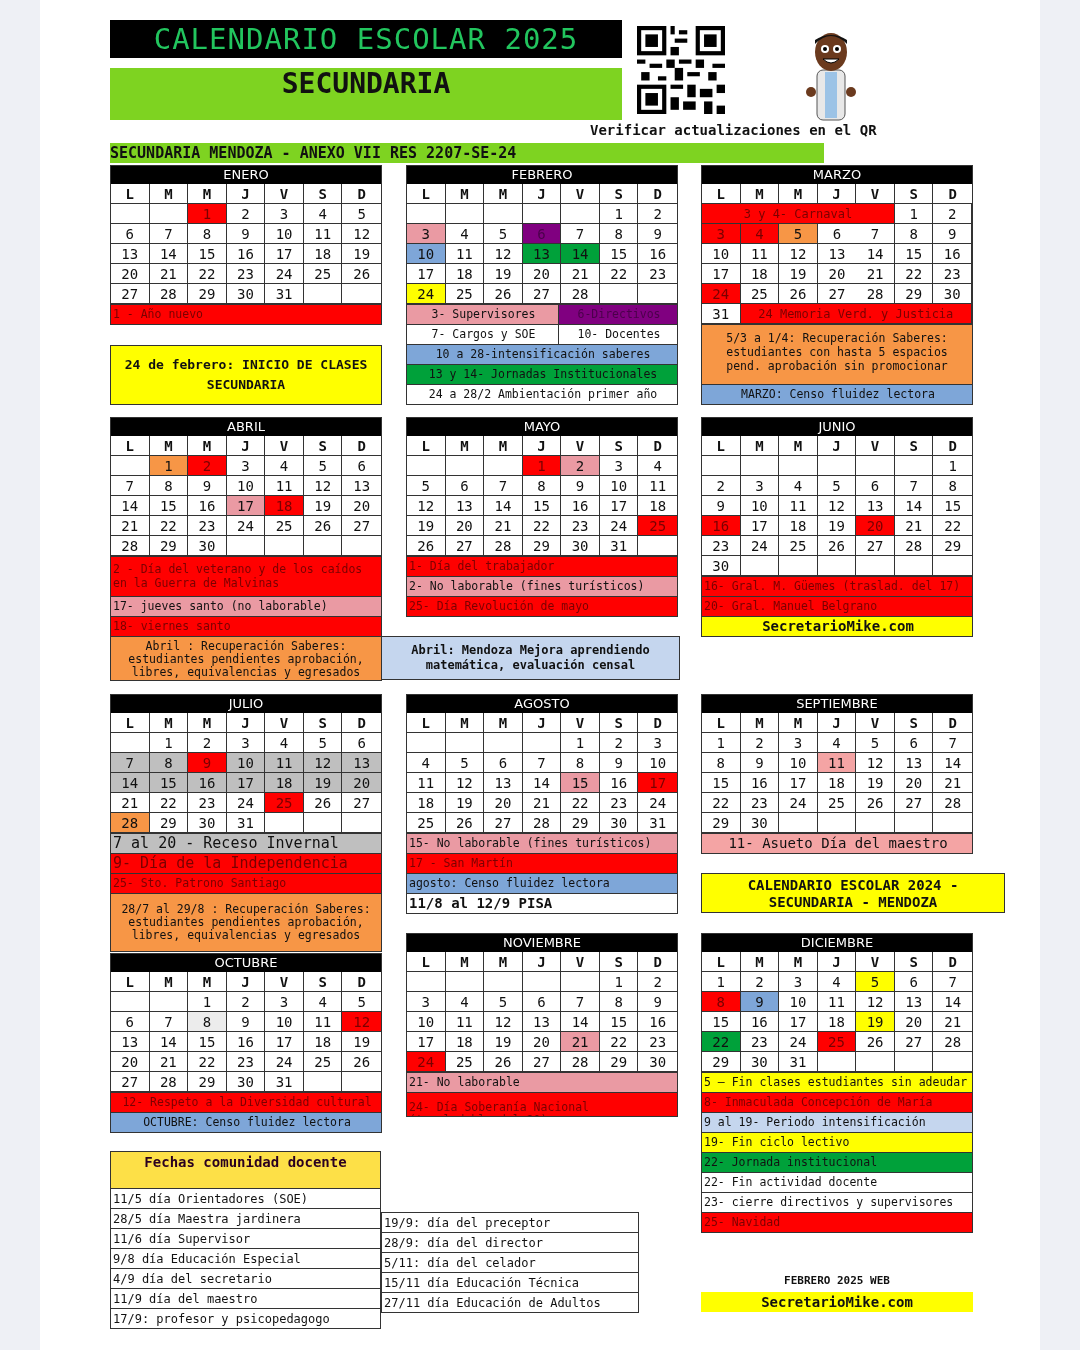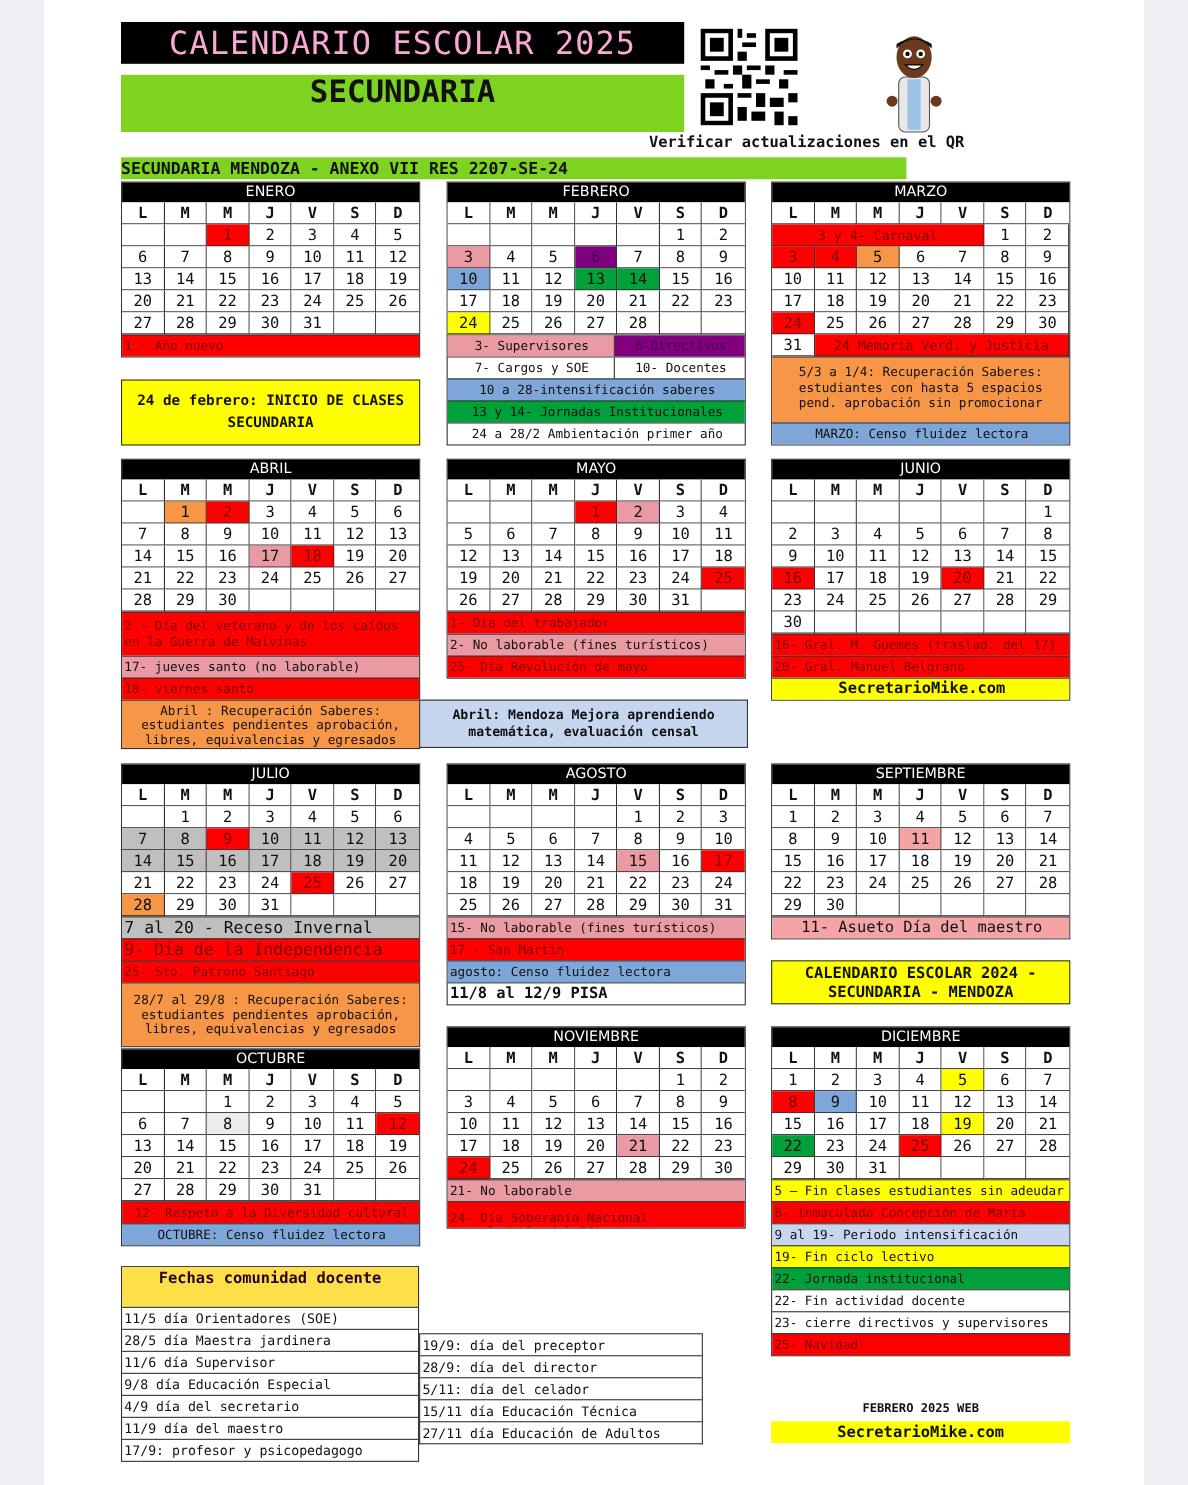--- a/index.html
+++ b/index.html
@@ -1,20 +1,20 @@
 <!DOCTYPE html>
 <html><head>
 <meta charset="utf-8">
 <style>
 *{box-sizing:border-box;margin:0;padding:0}
 html,body{width:1080px;height:1350px;background:#eef0f5;overflow:hidden}
 body{font-family:"DejaVu Sans Mono","Liberation Mono",monospace;color:#111;position:relative}
 .page{position:absolute;left:40px;top:0;width:1000px;height:1350px;background:#fff}
 .abs{position:absolute}
-.title{left:110px;top:20px;width:512px;height:38px;background:#000;color:#f9a8d4;font-size:29px;text-align:center;line-height:38px;letter-spacing:1px;font-family:"DejaVu Sans Mono",monospace}
+.title{left:110px;top:20px;width:512px;height:38px;background:#000;color:#22c55e;font-size:29px;text-align:center;line-height:38px;letter-spacing:1px;font-family:"DejaVu Sans Mono",monospace}
 .subbox{left:110px;top:68px;width:512px;height:52px;background:#7ed321;text-align:center}
 .subbox .s1{font-size:28px;font-weight:bold;line-height:32px;font-family:"DejaVu Sans Mono",monospace}
 .subbox .s2{font-size:14px;font-weight:bold;line-height:18px}
 .qr{left:634px;top:26px;width:94px;height:88px}
 .mascot{left:795px;top:30px;width:70px;height:92px}
 .verify{left:590px;top:122px;font-size:14px;font-weight:bold}
 .band{left:110px;top:143px;width:714px;height:20px;background:#7ed321;text-align:left;font-size:15px;font-weight:bold;line-height:20px}
 .month{position:absolute;width:272px;border:1px solid #333}
 .mhead{background:#000;color:#fff;text-align:center;font-family:"DejaVu Sans",sans-serif;font-size:13px;height:18px;line-height:18px}
 .grid{display:grid;grid-template-columns:repeat(7,1fr)}
@@ -564,21 +564,21 @@
       <div class="cell">29</div>
       <div class="cell">30</div>
       <div class="cell"></div>
       <div class="cell"></div>
       <div class="cell"></div>
       <div class="cell"></div>
       <div class="cell"></div>
     </div>
   <div class="note lpink center" style="font-size:14px">11- Asueto Día del maestro</div>
 </div>
-<div class="box yellow" style="left:701px;top:873px;width:272px;height:40px;font-size:14px;font-weight:bold;line-height:17px;padding-top:3px">CALENDARIO ESCOLAR 2024 - SECUNDARIA - MENDOZA</div>
+<div class="box yellow" style="left:701px;top:873px;width:304px;height:40px;font-size:14px;font-weight:bold;line-height:17px;padding-top:3px">CALENDARIO ESCOLAR 2024 - SECUNDARIA - MENDOZA</div>
 
 <div class="month" style="left:110px;top:953px">
   <div class="mhead">OCTUBRE</div>
   <div class="grid">
       <div class="cell dh">L</div>
       <div class="cell dh">M</div>
       <div class="cell dh">M</div>
       <div class="cell dh">J</div>
       <div class="cell dh">V</div>
       <div class="cell dh">S</div>

